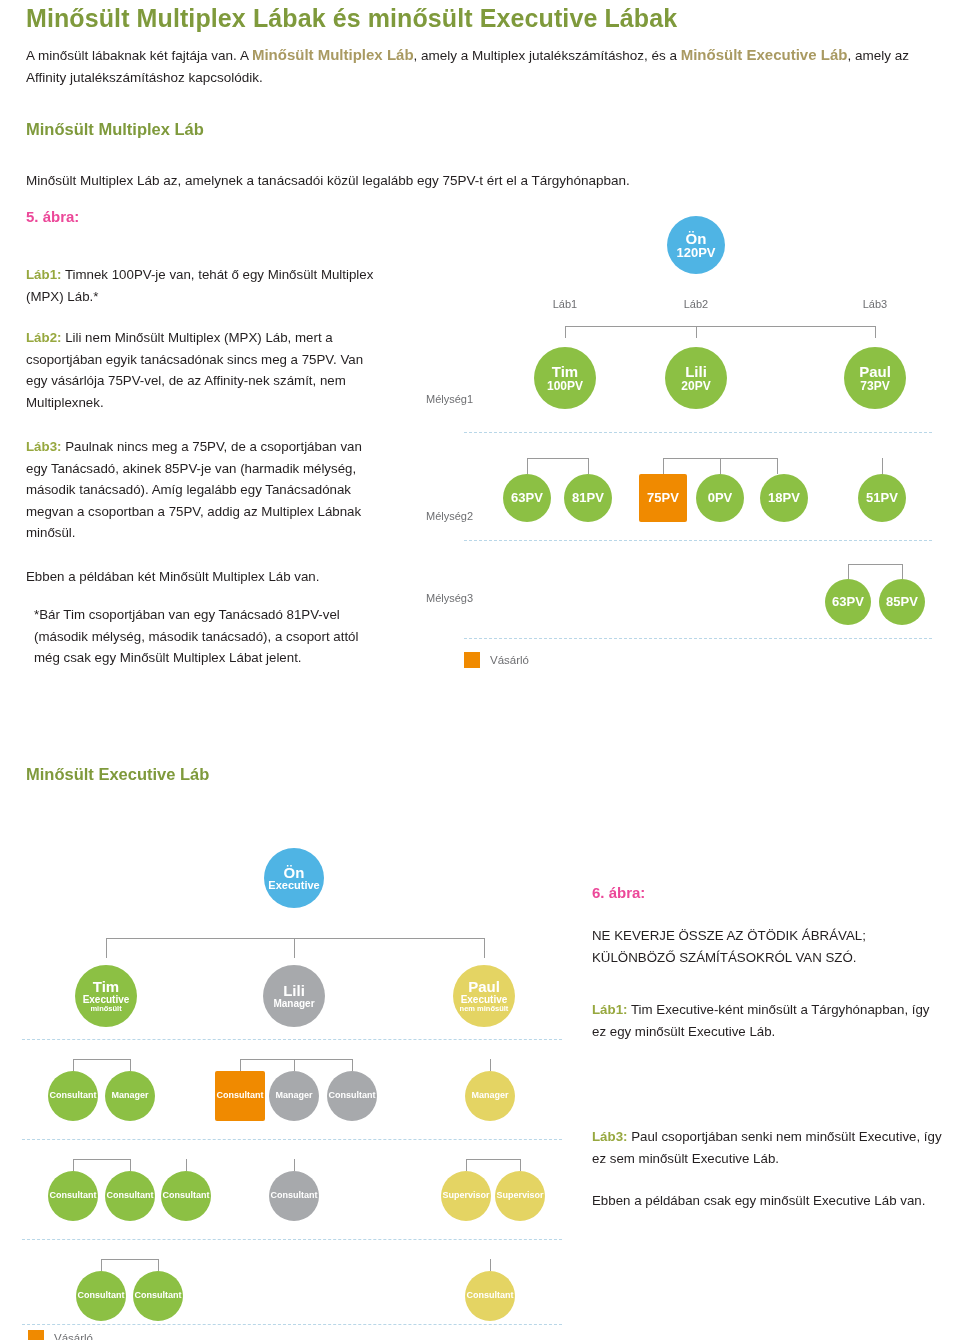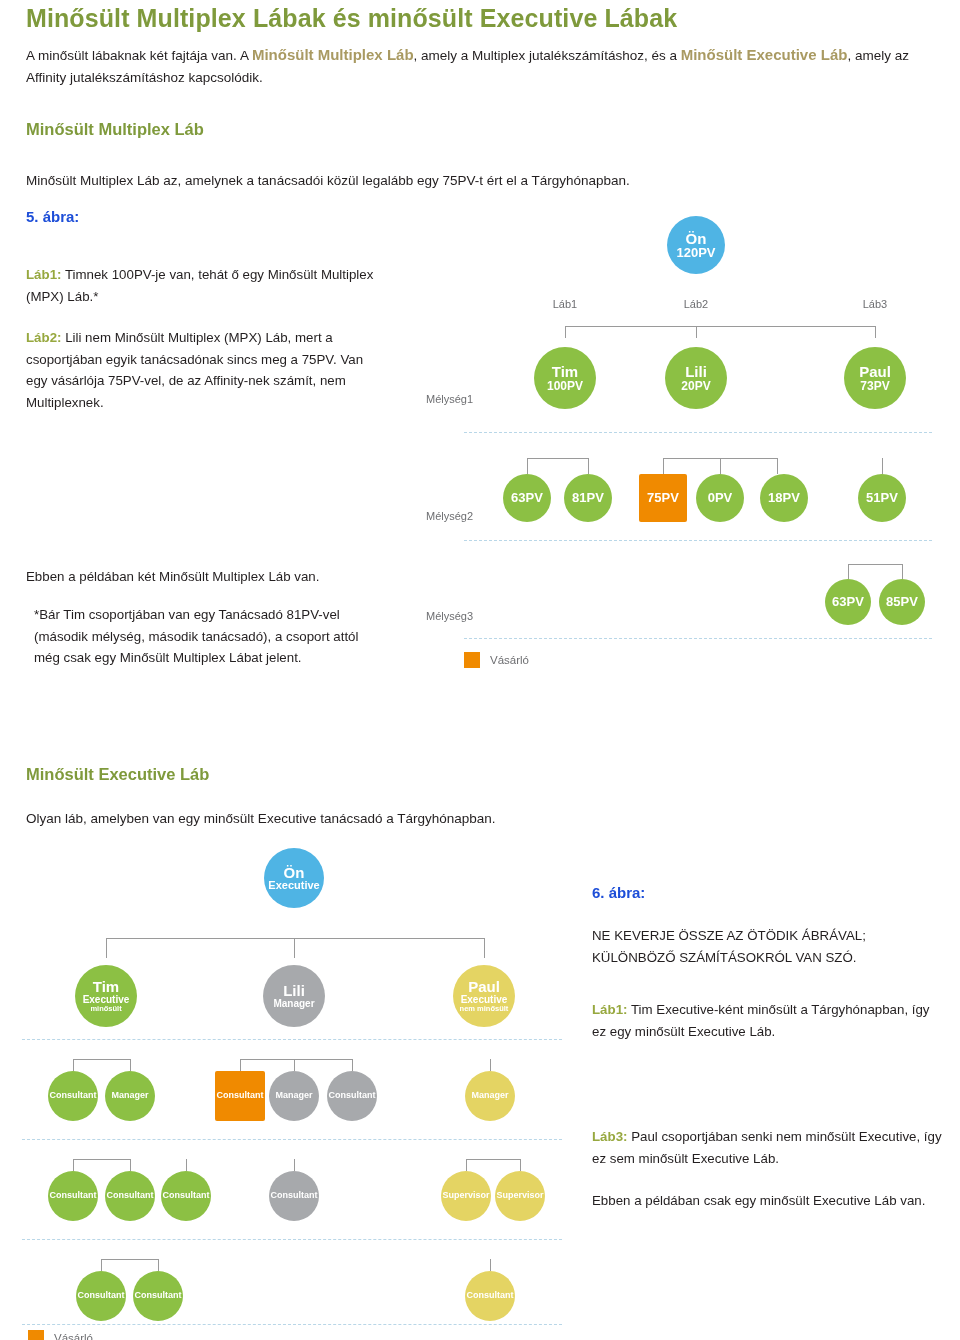--- a/index.html
+++ b/index.html
@@ -24,21 +24,21 @@
     position:absolute; left:26px; top:44px; width:908px;
     font-size:13.5px; line-height:22px; color:#231f20;
   }
   .intro .hl { color:#a99a62; font-weight:bold; font-size:15px; }
 
   .h2 {
     position:absolute; left:26px; font-size:16.5px; font-weight:bold; color:#7f9a3c;
   }
   .body-text { position:absolute; left:26px; font-size:13.5px; line-height:22px; }
 
-  .fig-label { position:absolute; left:26px; font-size:15px; font-weight:bold; color:#1d4ed8; }
+  .fig-label { position:absolute; left:26px; font-size:15px; font-weight:bold; color:#ec4899; }
 
   .leg { color:#97a83f; font-weight:bold; }
 
   .para { position:absolute; width:352px; font-size:13.3px; line-height:21.5px; color:#231f20; }
 
   
   .diagram { position:absolute; }
   .node {
     position:absolute;
     display:flex; flex-direction:column; align-items:center; justify-content:center;
@@ -84,20 +84,23 @@
   <div class="fig-label" style="top:208px;">5. ábra:</div>
 
   <div class="para" style="left:26px; top:264px;">
     <span class="leg">Láb1:</span><span> Timnek 100PV-je van, tehát ő egy Minősült Multiplex (MPX) Láb.*</span>
   </div>
 
   <div class="para" style="left:26px; top:327px;">
     <span class="leg">Láb2:</span><span> Lili nem Minősült Multiplex (MPX) Láb, mert a csoportjában egyik tanácsadónak sincs meg a 75PV. Van egy vásárlója 75PV-vel, de az Affinity-nek számít, nem Multiplexnek.</span>
   </div>
 
+  <div class="para" style="left:26px; top:436px;">
+    <span class="leg">Láb3:</span><span> Paulnak nincs meg a 75PV, de a csoportjában van egy Tanácsadó, akinek 85PV-je van (harmadik mélység, második tanácsadó). Amíg legalább egy Tanácsadónak megvan a csoportban a 75PV, addig az Multiplex Lábnak minősül.</span>
+  </div>
 
   <div class="para" style="left:26px; top:566px;">Ebben a példában két Minősült Multiplex Láb van.</div>
   <div class="para" style="left:34px; top:604px;">*Bár Tim csoportjában van egy Tanácsadó 81PV-vel (második mélység, második tanácsadó), a csoport attól még csak egy Minősült Multiplex Lábat jelent.</div>
 
   <div class="diagram" id="fig5" style="left:420px; top:210px; width:520px; height:480px;">
       <div class="node circle" style="left: 247px; top: 6px; width: 58px; height: 58px; background: rgb(79, 180, 228);">
         <div class="n1" style="font-size: 15px;">Ön</div>
         <div class="n2" style="font-size: 13px;">120PV</div>
       </div>
       <div class="leg-label" style="left: 129px; top: 88px; width: 32px; text-align: center;">Láb1</div>
@@ -152,28 +155,27 @@
       <div class="divider" style="left: 44px; top: 330px; width: 468px;"></div>
       <div class="conn h" style="left: 428px; top: 354px; width: 54px; height: 1px;"></div>
       <div class="conn v" style="left: 428px; top: 354px; width: 1px; height: 15px;"></div>
       <div class="conn v" style="left: 482px; top: 354px; width: 1px; height: 15px;"></div>
       <div class="node circle" style="left: 405px; top: 369px; width: 46px; height: 46px; background: rgb(140, 192, 68);">
         <div class="n1" style="font-size: 13px;">63PV</div>
       </div>
       <div class="node circle" style="left: 459px; top: 369px; width: 46px; height: 46px; background: rgb(140, 192, 68);">
         <div class="n1" style="font-size: 13px;">85PV</div>
       </div>
-      <div class="depth-label" style="left: 6px; top: 400px;">Mélység3</div>
+      <div class="depth-label" style="left: 6px; top: 382px;">Mélység3</div>
       <div class="divider" style="left: 44px; top: 428px; width: 468px;"></div>
       <div class="legend-swatch" style="left: 44px; top: 442px; width: 16px; height: 16px; background: rgb(240, 138, 0);"></div>
       <div class="legend-text" style="left: 70px; top: 444px;">Vásárló</div>
     </div>
 
   <div class="h2" style="top:765px;">Minősült Executive Láb</div>
-  <div class="body-text" style="top:808px; width:900px;">Olyan láb, amelyben van egy minősült Executive tanácsadó a Tárgyhónapban.</div>
 
   <div class="diagram" id="fig6" style="left:18px; top:836px; width:548px; height:500px;">
       <div class="node circle" style="left: 246px; top: 12px; width: 60px; height: 60px; background: rgb(79, 180, 228);">
         <div class="n1" style="font-size: 15px;">Ön</div>
         <div class="n2" style="font-size: 11px;">Executive</div>
       </div>
       <div class="conn h" style="left: 88px; top: 102px; width: 378px; height: 1px;"></div>
       <div class="conn v" style="left: 88px; top: 102px; width: 1px; height: 20px;"></div>
       <div class="conn v" style="left: 276px; top: 102px; width: 1px; height: 20px;"></div>
       <div class="conn v" style="left: 466px; top: 102px; width: 1px; height: 20px;"></div>

